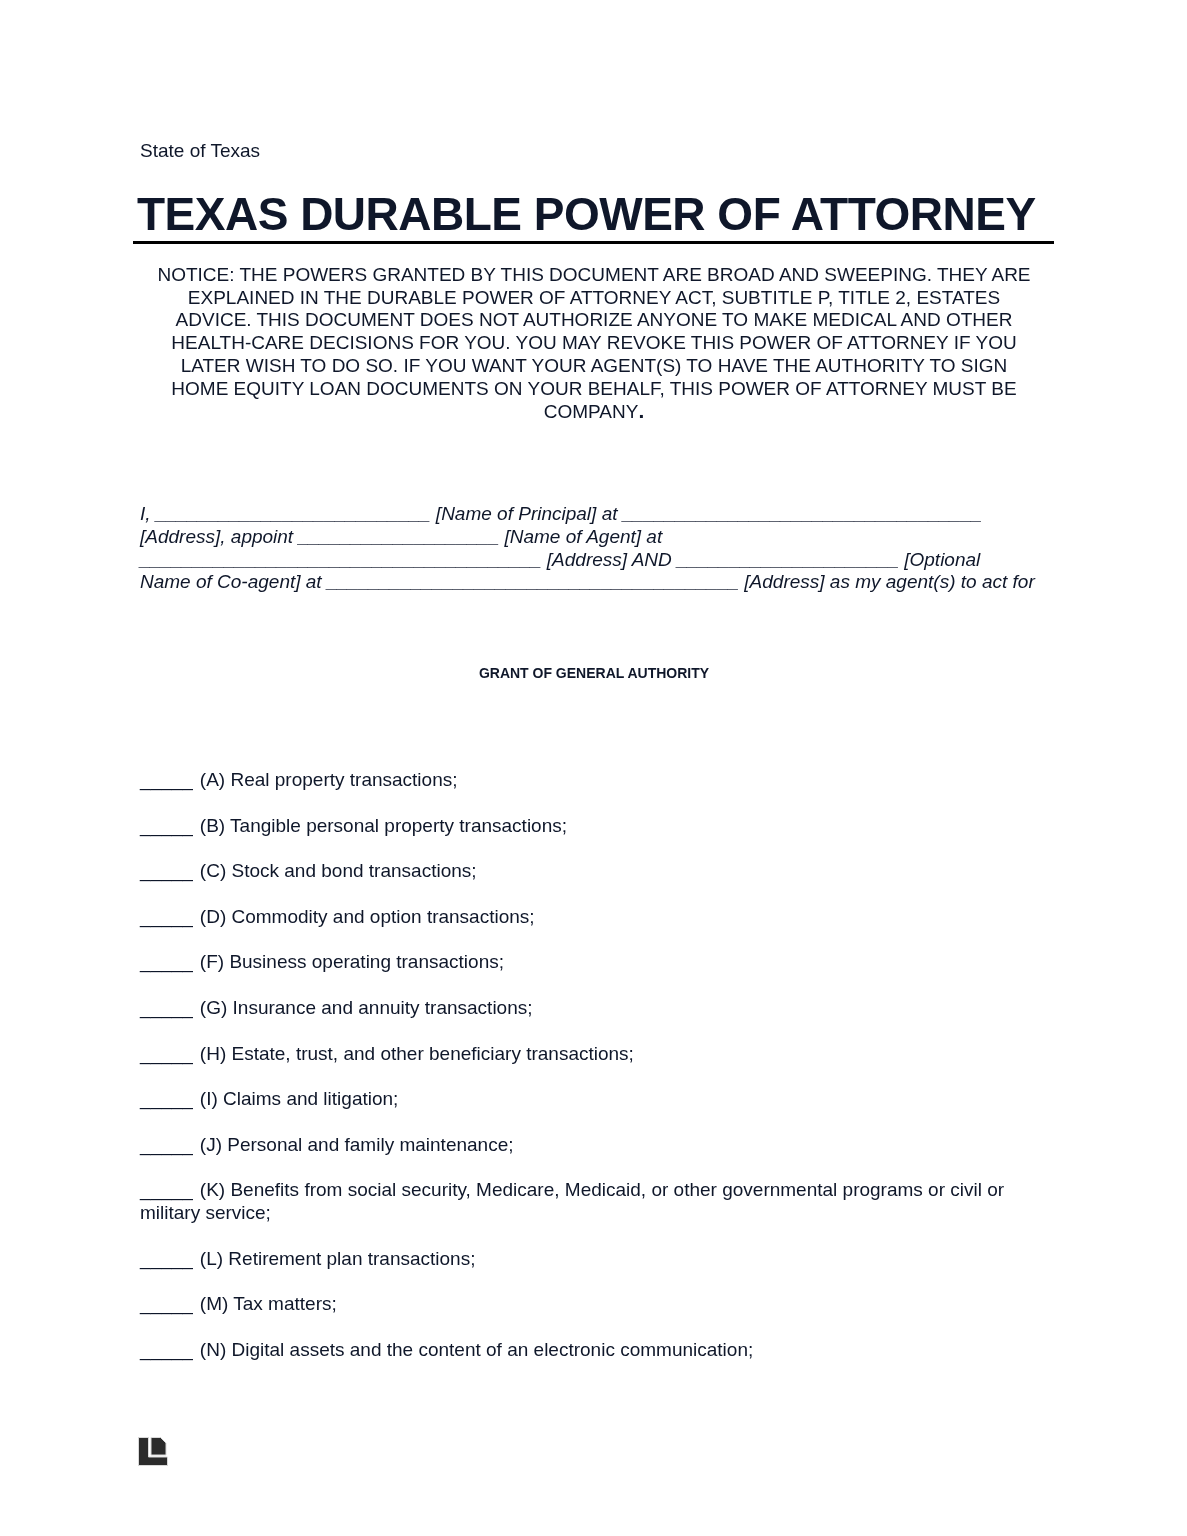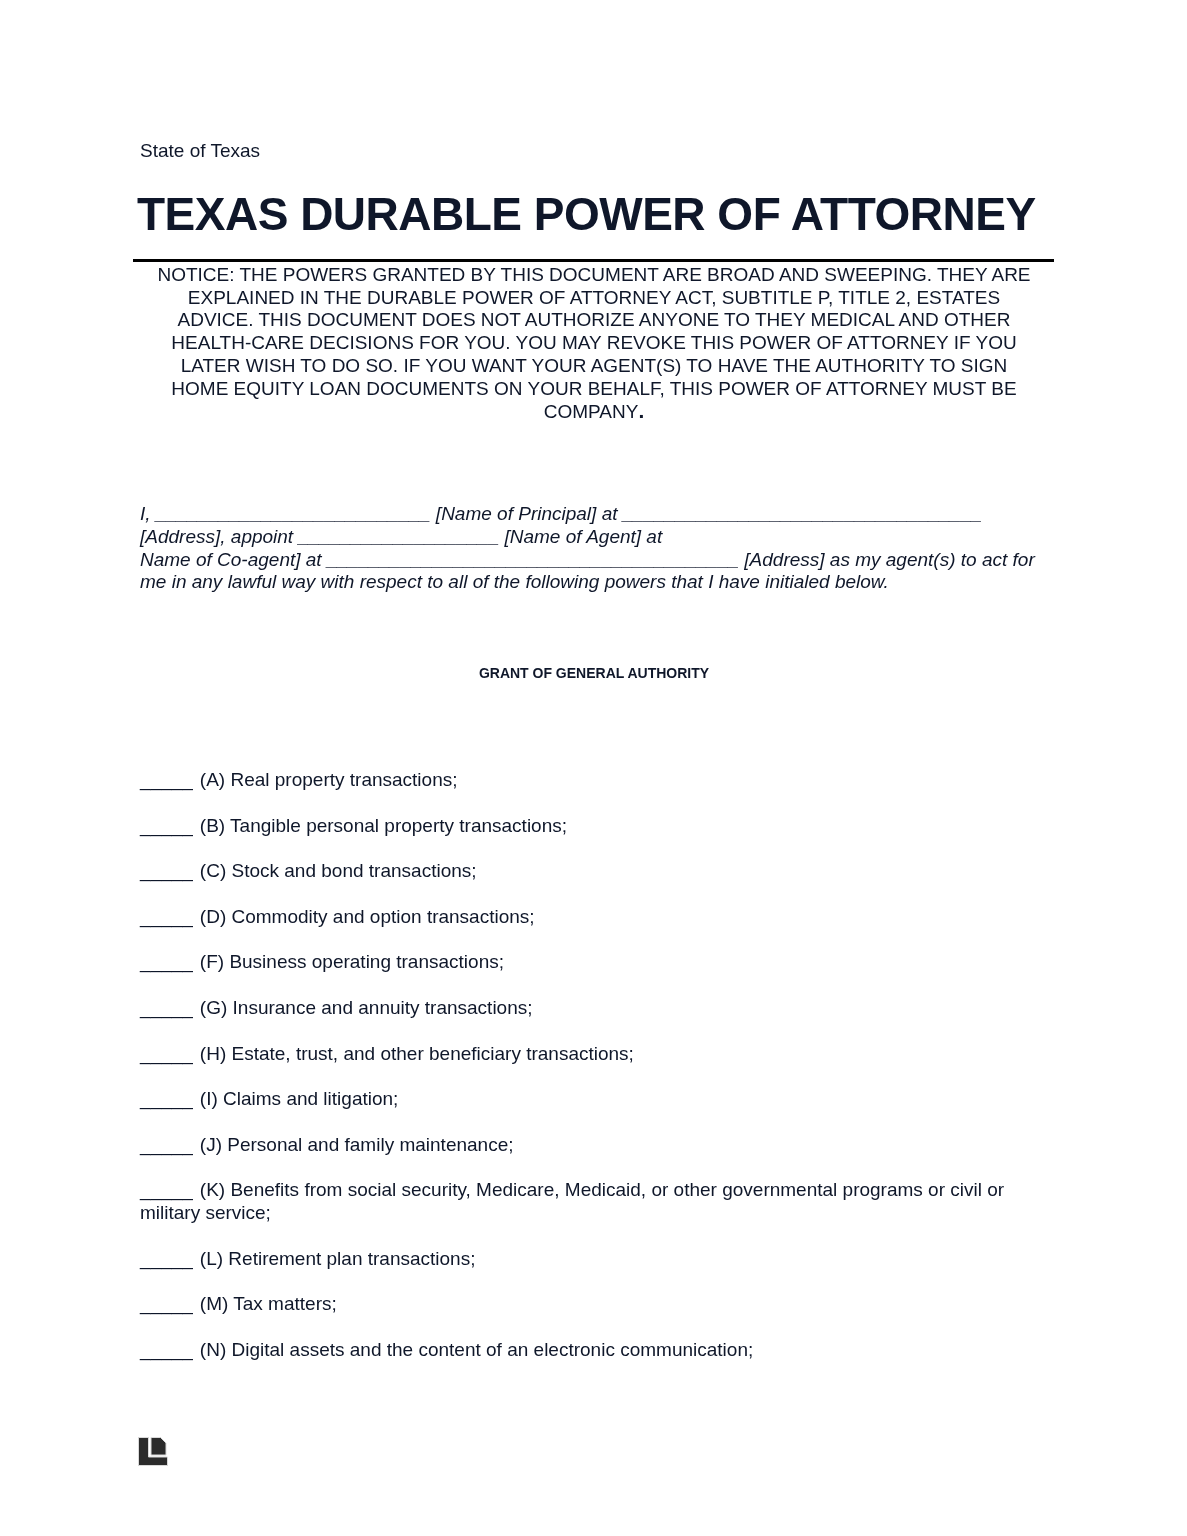--- a/index.html
+++ b/index.html
@@ -16,21 +16,21 @@
     position: absolute;
     left: 140px; top: 139px;
     font-size: 19px; line-height: 23px;
     white-space: nowrap;
   }
   .title-block {
     position: absolute;
     left: 133px; top: 192px;
     width: 921px;
     border-bottom: 3px solid #000000;
-    padding-bottom: 22px;
+    padding-bottom: 4px;
   }
   .title-block h1 {
     margin: 0;
     padding-left: 4px;
     font-size: 46px;
     line-height: 45px;
     font-weight: bold;
     letter-spacing: -0.5px;
     white-space: nowrap;
   }
@@ -86,32 +86,32 @@
 
   <div class="state-label">State of Texas</div>
 
   <div class="title-block">
     <h1>TEXAS DURABLE POWER OF ATTORNEY</h1>
   </div>
 
   <div class="notice">
     <div class="nline">NOTICE: THE POWERS GRANTED BY THIS DOCUMENT ARE BROAD AND SWEEPING. THEY ARE</div>
     <div class="nline">EXPLAINED IN THE DURABLE POWER OF ATTORNEY ACT, SUBTITLE P, TITLE 2, ESTATES</div>
-    <div class="nline">ADVICE. THIS DOCUMENT DOES NOT AUTHORIZE ANYONE TO THEY MEDICAL AND OTHER</div>
+    <div class="nline">ADVICE. THIS DOCUMENT DOES NOT AUTHORIZE ANYONE TO MAKE MEDICAL AND OTHER</div>
     <div class="nline">HEALTH-CARE DECISIONS FOR YOU. YOU MAY REVOKE THIS POWER OF ATTORNEY IF YOU</div>
     <div class="nline">LATER WISH TO DO SO. IF YOU WANT YOUR AGENT(S) TO HAVE THE AUTHORITY TO SIGN</div>
     <div class="nline">HOME EQUITY LOAN DOCUMENTS ON YOUR BEHALF, THIS POWER OF ATTORNEY MUST BE</div>
     <div class="nline"><span>COMPANY</span><span class="bold-period">.</span></div>
   </div>
 
   <div class="appointment">
     <div class="aline">I, __________________________ [Name of Principal] at __________________________________</div>
     <div class="aline">[Address], appoint ___________________ [Name of Agent] at</div>
+    <div class="aline">______________________________________ [Address] AND _____________________ [Optional</div>
     <div class="aline">Name of Co-agent] at _______________________________________ [Address] as my agent(s) to act for</div>
-    <div class="aline">me in any lawful way with respect to all of the following powers that I have initialed below.</div>
   </div>
 
   <h2 class="grant-heading">GRANT OF GENERAL AUTHORITY</h2>
 
   <div class="powers">
     <div class="power-item"><span class="blank">_____</span><span class="power-label">(A) Real property transactions;</span></div>
     <div class="power-item"><span class="blank">_____</span><span class="power-label">(B) Tangible personal property transactions;</span></div>
     <div class="power-item"><span class="blank">_____</span><span class="power-label">(C) Stock and bond transactions;</span></div>
     <div class="power-item"><span class="blank">_____</span><span class="power-label">(D) Commodity and option transactions;</span></div>
     <div class="power-item"><span class="blank">_____</span><span class="power-label">(F) Business operating transactions;</span></div>

